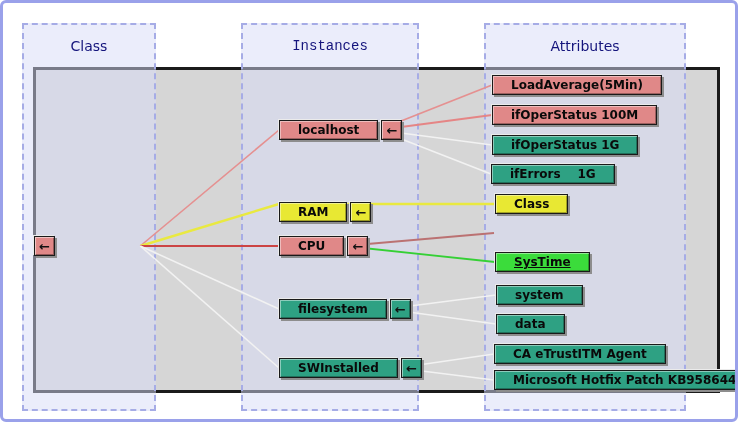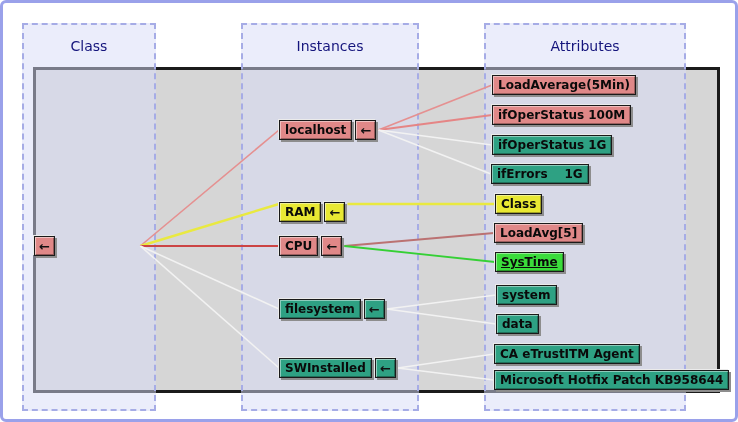--- a/index.html
+++ b/index.html
@@ -7,30 +7,30 @@
         background:#ffffff;border:3px solid #9aa1ea;border-radius:6px;overflow:hidden;
         font-family:"DejaVu Sans","Liberation Sans",sans-serif;}
   
   .panel{position:absolute;left:30px;top:64px;width:687px;height:326px;
          box-sizing:border-box;background:#d6d6d6;border:3px solid #1b1b1b;z-index:2;}
   
   .column{position:absolute;top:20px;height:388px;box-sizing:border-box;
           border:2px dashed #a6ace6;background:rgba(216,219,248,0.5);
           z-index:3;pointer-events:none;}
   .col-class{left:19px;width:134px;}
-  .col-instances{left:238px;width:178px;}
+  .col-instances{left:238px;width:178px;font-family:Liberation Mono, monospace;}
   .col-attributes{left:481px;width:202px;}
   .col-label{position:absolute;top:13px;left:0;width:100%;text-align:center;
              font-size:14px;color:#14147c;}
   
   svg.lines{position:absolute;left:0;top:0;width:738px;height:422px;z-index:4;pointer-events:none;}
   
   .chip{position:absolute;display:flex;align-items:stretch;gap:3px;z-index:5;cursor:pointer;}
   .nbox{display:flex;align-items:center;white-space:pre;height:20px;box-sizing:border-box;
-        padding:0 5px;font-size:12px;font-weight:bold;color:#0a0a0a;
+        padding:0 18px;font-size:12px;font-weight:bold;color:#0a0a0a;
         border:1px solid #1a1a1a;
         box-shadow:2px 2px 0 #8d8d8d,-1px -1px 0 #ebebeb,
                    inset 1px 1px 0 rgba(255,255,255,0.45),inset -1px -1px 0 rgba(0,0,0,0.3);}
   .arrow-btn{display:flex;align-items:center;justify-content:center;width:21px;height:20px;
         box-sizing:border-box;font-size:13px;font-weight:bold;color:#111;padding:0;
         border:1px solid #1a1a1a;
         box-shadow:2px 2px 0 #8d8d8d,-1px -1px 0 #ebebeb,
                    inset 1px 1px 0 rgba(255,255,255,0.5),inset -1px -1px 0 rgba(0,0,0,0.35);}
   .pink  .nbox,.pink  .arrow-btn{background:#e08888;}
   .yellow .nbox,.yellow .arrow-btn{background:#e8e833;}
@@ -106,23 +106,20 @@
   </div>
   <div class="chip teal" style="left:489px;top:132px">
     <span class="nbox">ifOperStatus 1G</span>
   </div>
   <div class="chip teal" style="left:488px;top:161px">
     <span class="nbox">ifErrors    1G</span>
   </div>
   <div class="chip yellow" style="left:492px;top:191px">
     <span class="nbox">Class</span>
   </div>
-  <div class="chip pink" style="left:491px;top:220px">
-    <span class="nbox">LoadAvg[5]</span>
-  </div>
   <div class="chip green" style="left:492px;top:249px">
     <span class="nbox">SysTime</span>
   </div>
   <div class="chip teal" style="left:493px;top:282px">
     <span class="nbox">system</span>
   </div>
   <div class="chip teal" style="left:493px;top:311px">
     <span class="nbox">data</span>
   </div>
   <div class="chip teal" style="left:491px;top:341px">

